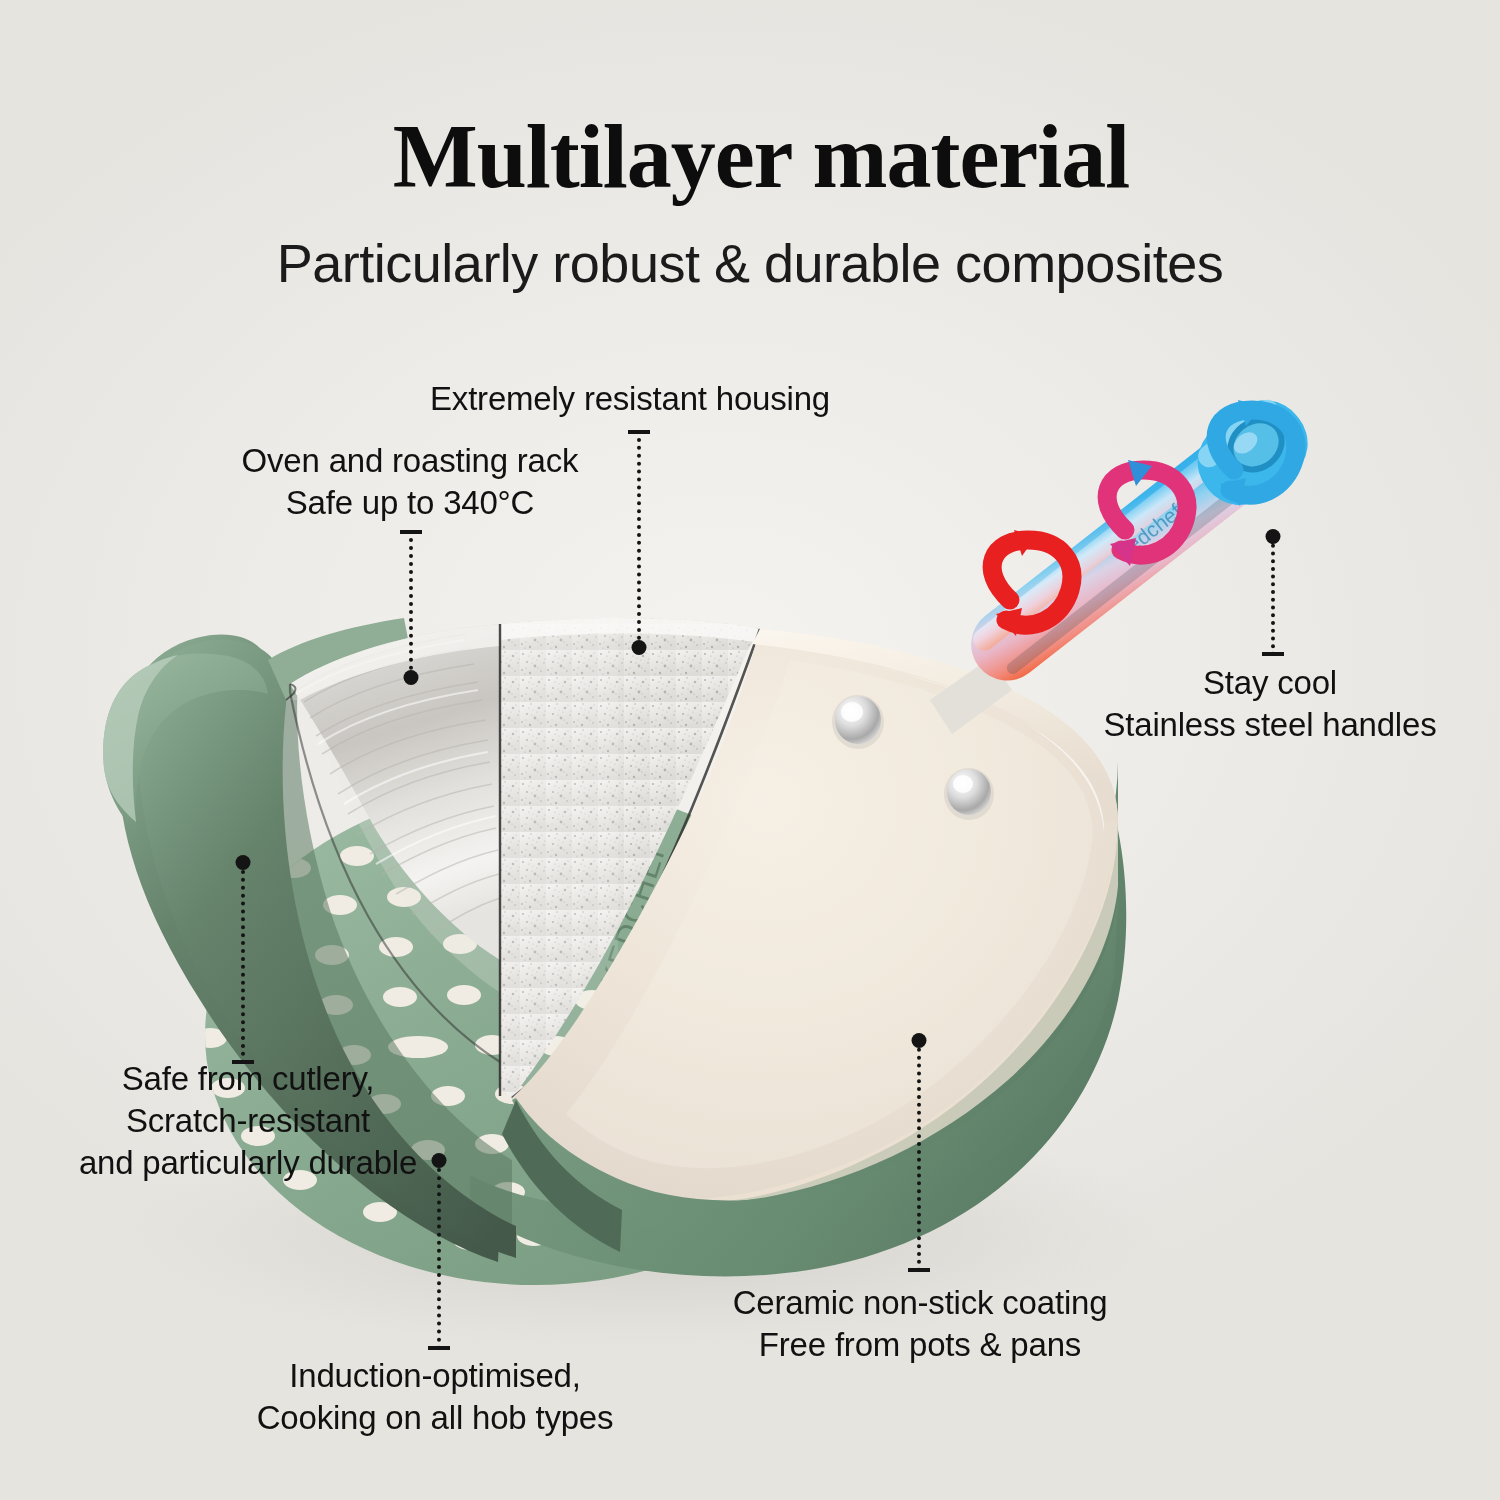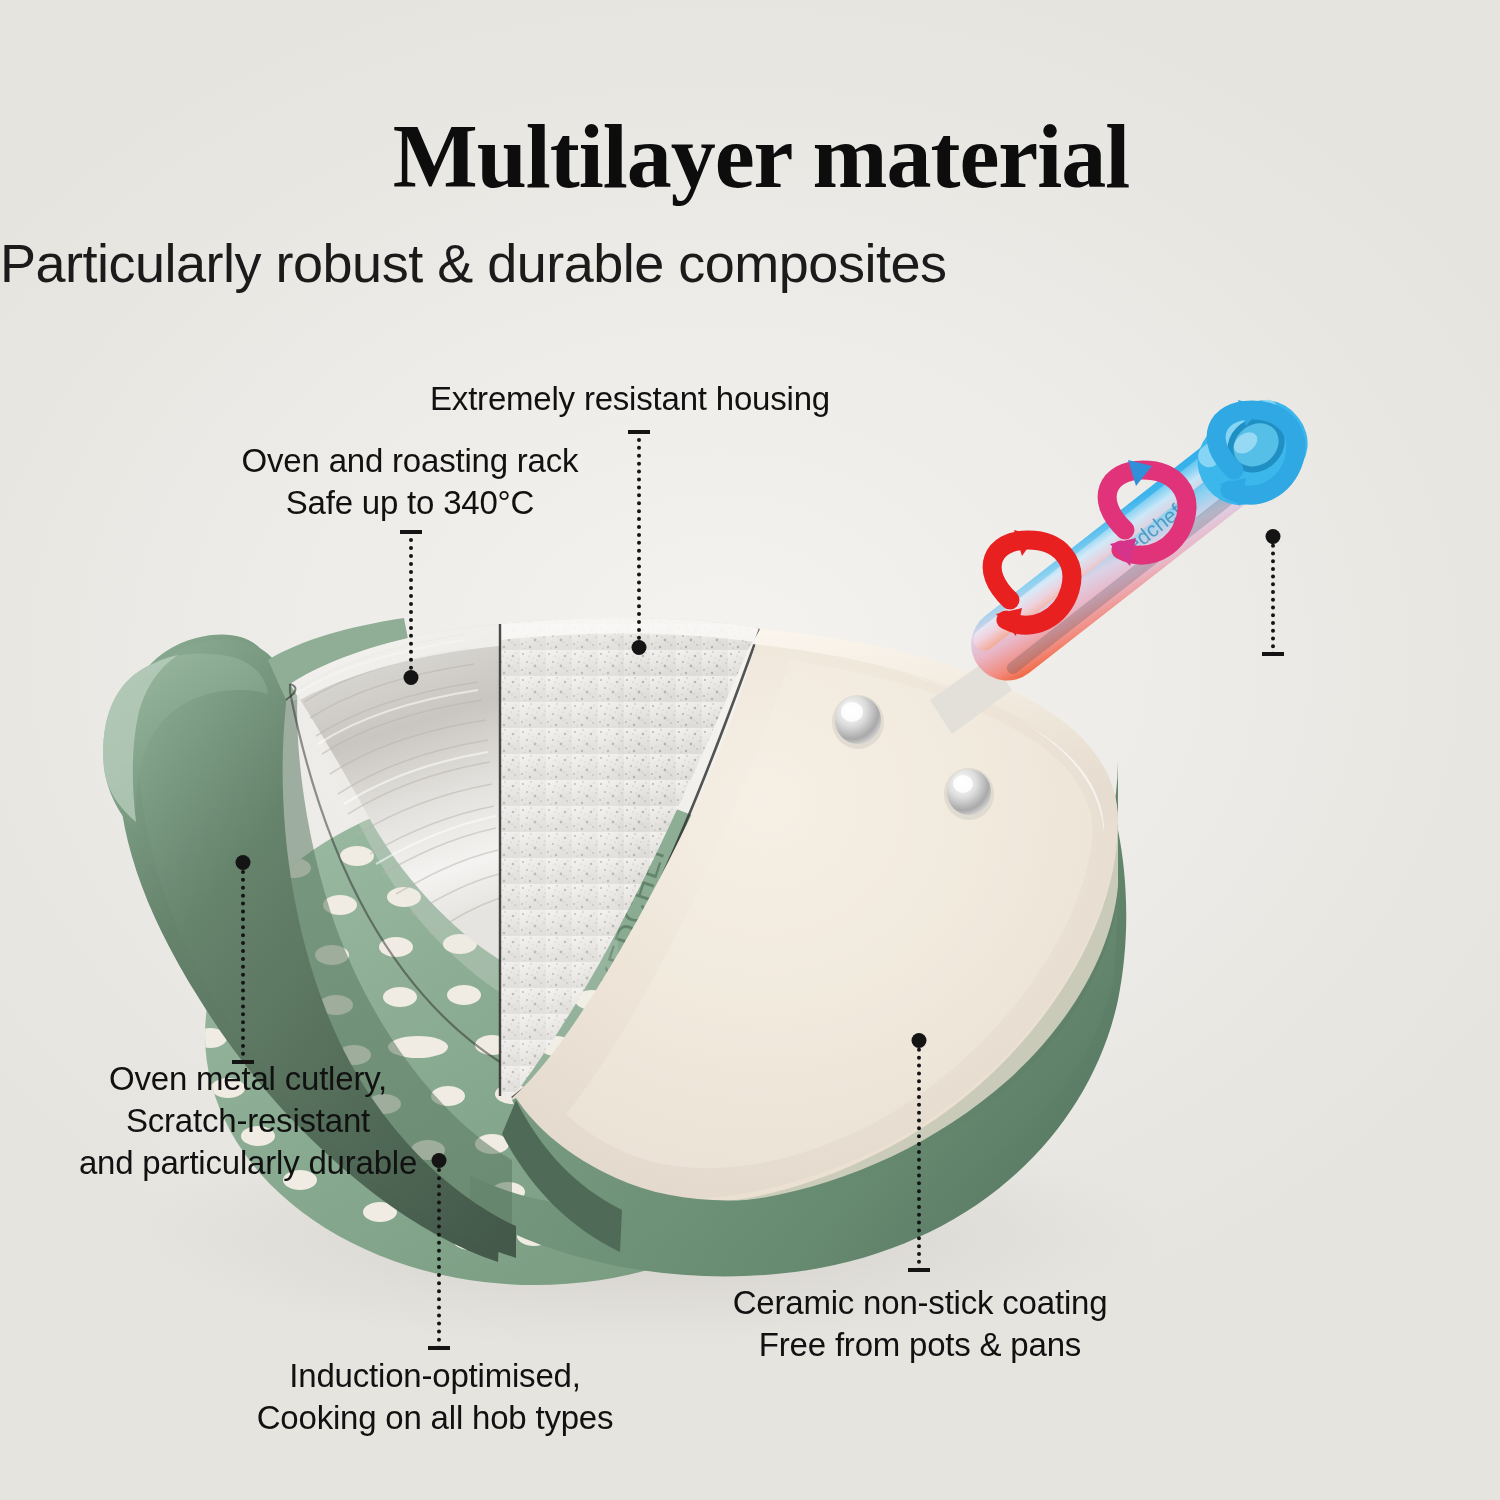--- a/index.html
+++ b/index.html
@@ -21,20 +21,21 @@
     font-family:"Liberation Serif", serif;
     font-weight:700;
     font-size:90px;
     letter-spacing:-1px;
     color:#0d0d0d;
     line-height:1.0;
     margin-left:22px;
   }
   .subtitle{
     position:absolute;left:0;right:0;top:232px;
+    text-align:center;
     font-size:54px;
     font-weight:400;
     color:#1b1b1b;
     letter-spacing:-0.5px;
   }
   
   .lbl{
     position:absolute;
     font-size:33px;
     line-height:1.28;
@@ -552,22 +553,24 @@
     <div class="cap"></div>
       <div class="stem"></div>
       <div class="dot"></div>
   </div>
 
   <div class="lbl c" style="left:330px;top:378px;width:600px;">Extremely resistant housing</div>
 
   <div class="lbl c" style="left:120px;top:440px;width:580px;">Oven and roasting rack
 Safe up to 340°C</div>
 
-
-  <div class="lbl c" style="left:18px;top:1058px;width:460px;">Oven metal cutlery,
+  <div class="lbl c" style="left:1060px;top:662px;width:420px;">Stay cool
+Stainless steel handles</div>
+
+  <div class="lbl c" style="left:18px;top:1058px;width:460px;">Safe from cutlery,
 Scratch-resistant
 and particularly durable</div>
 
   <div class="lbl c" style="left:640px;top:1282px;width:560px;">Ceramic non-stick coating
 Free from pots &amp; pans</div>
 
   <div class="lbl c" style="left:185px;top:1355px;width:500px;">Induction-optimised,
 Cooking on all hob types</div>
 
 </div>

